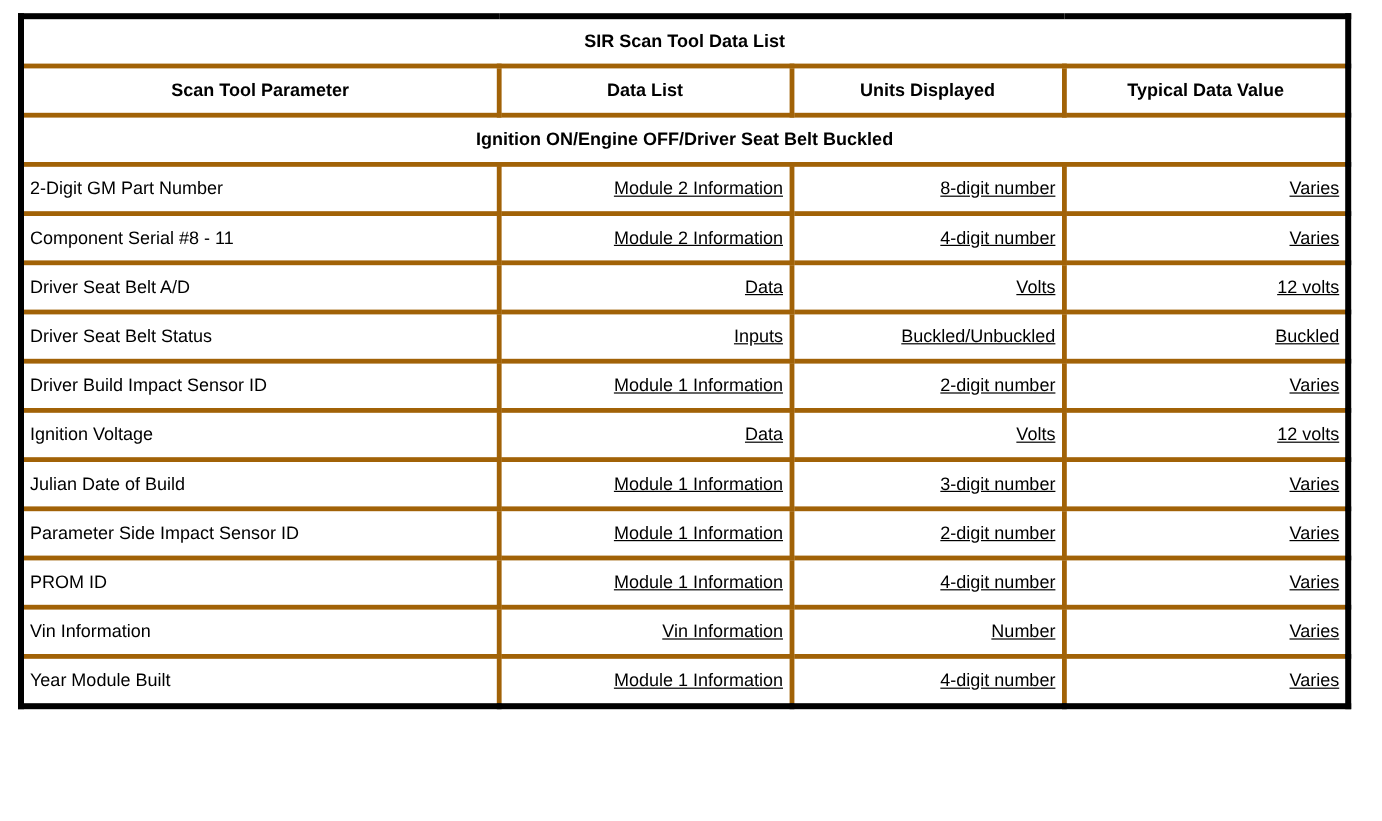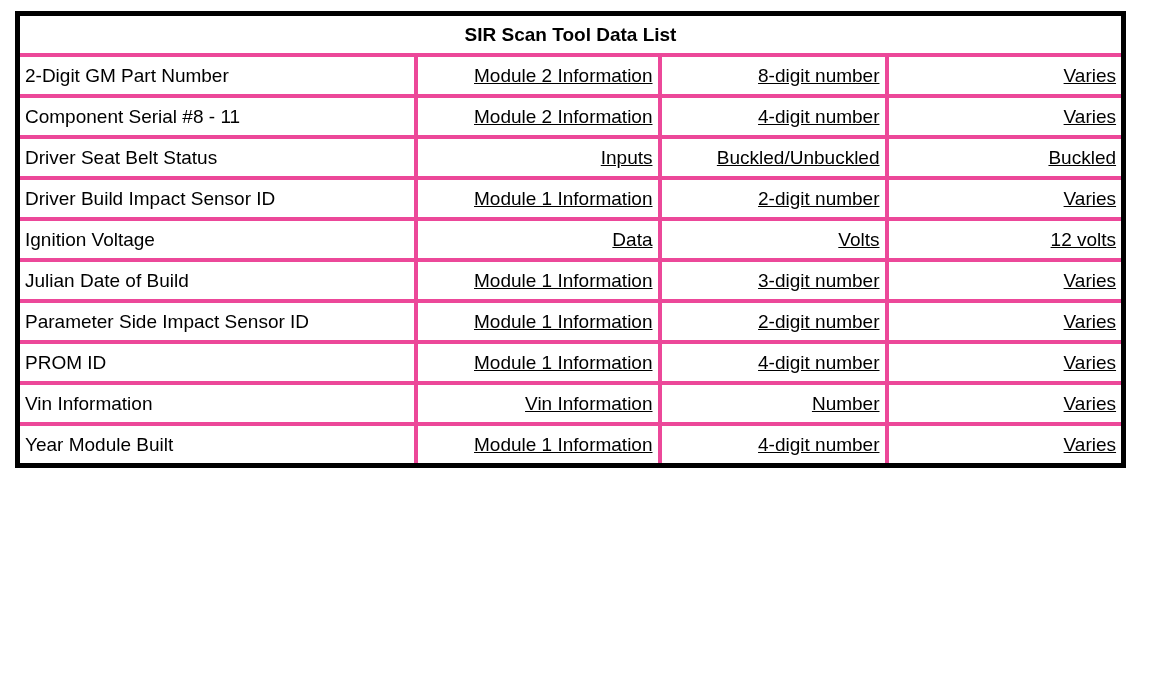--- a/index.html
+++ b/index.html
@@ -16,23 +16,23 @@
     top: 11px;
   }
   table.data-table {
     border-collapse: collapse;
     table-layout: fixed;
     width: 1106px;
     background: #ffffff;
     border: 5px solid #000000;
   }
   table.data-table td, table.data-table th {
-    border: 4px solid #ec4899;
+    border: 4px solid #a16207;
     font-family: "Liberation Sans", sans-serif;
-    font-size: 19px;
+    font-size: 15px;
     color: #000000;
     height: 37px;
     padding: 0 5px;
     overflow: hidden;
     white-space: nowrap;
     vertical-align: middle;
   }
   .title-cell {
     font-weight: bold;
     text-align: center;
@@ -64,38 +64,53 @@
     <colgroup>
       <col style="width:398px">
       <col style="width:244px">
       <col style="width:227px">
       <col style="width:237px">
     </colgroup>
     <tbody>
       <tr>
         <td class="title-cell" colspan="4">SIR Scan Tool Data List</td>
       </tr>
+      <tr>
+        <th class="col-header">Scan Tool Parameter</th>
+        <th class="col-header">Data List</th>
+        <th class="col-header">Units Displayed</th>
+        <th class="col-header">Typical Data Value</th>
+      </tr>
+      <tr>
+        <td class="section-cell" colspan="4">Ignition ON/Engine OFF/Driver Seat Belt Buckled</td>
+      </tr>
     </tbody>
     <tbody id="rows-body">
   <tr>
     <td class="param-cell">2-Digit GM Part Number</td>
     <td class="center-cell">Module 2 Information</td>
     <td class="center-cell">8-digit number</td>
     <td class="center-cell">Varies</td>
   </tr>
 
 
   <tr>
     <td class="param-cell">Component Serial #8 - 11</td>
     <td class="center-cell">Module 2 Information</td>
     <td class="center-cell">4-digit number</td>
     <td class="center-cell">Varies</td>
   </tr>
 
 
+  <tr>
+    <td class="param-cell">Driver Seat Belt A/D</td>
+    <td class="center-cell">Data</td>
+    <td class="center-cell">Volts</td>
+    <td class="center-cell">12 volts</td>
+  </tr>
 
   <tr>
     <td class="param-cell">Driver Seat Belt Status</td>
     <td class="center-cell">Inputs</td>
     <td class="center-cell">Buckled/Unbuckled</td>
     <td class="center-cell">Buckled</td>
   </tr>
 
   <tr>
     <td class="param-cell">Driver Build Impact Sensor ID</td>

